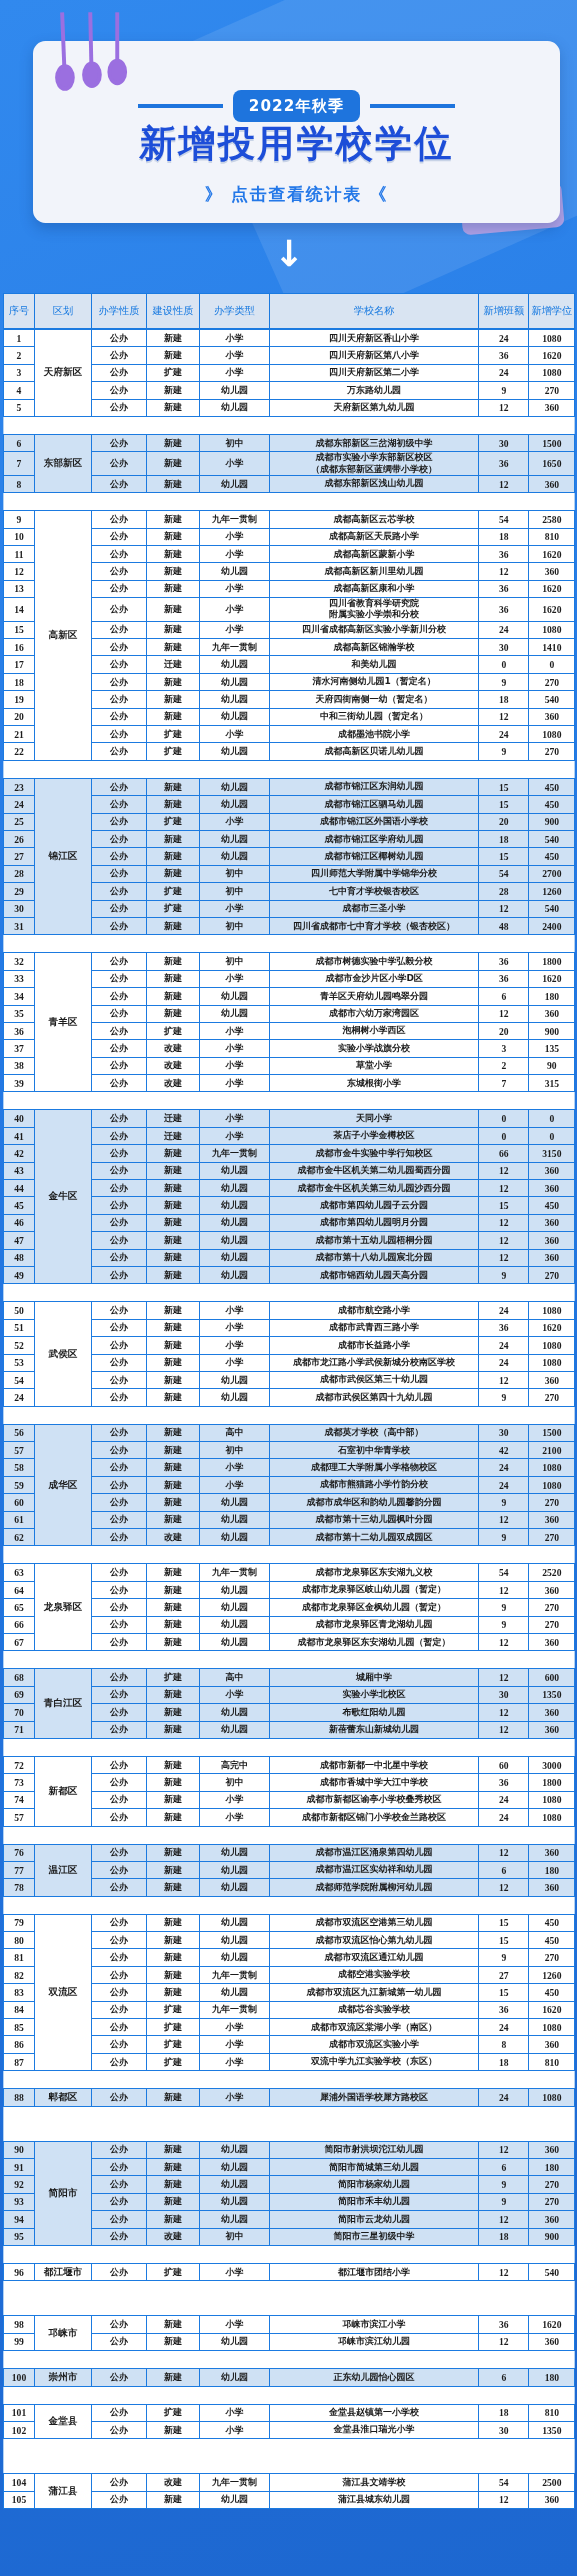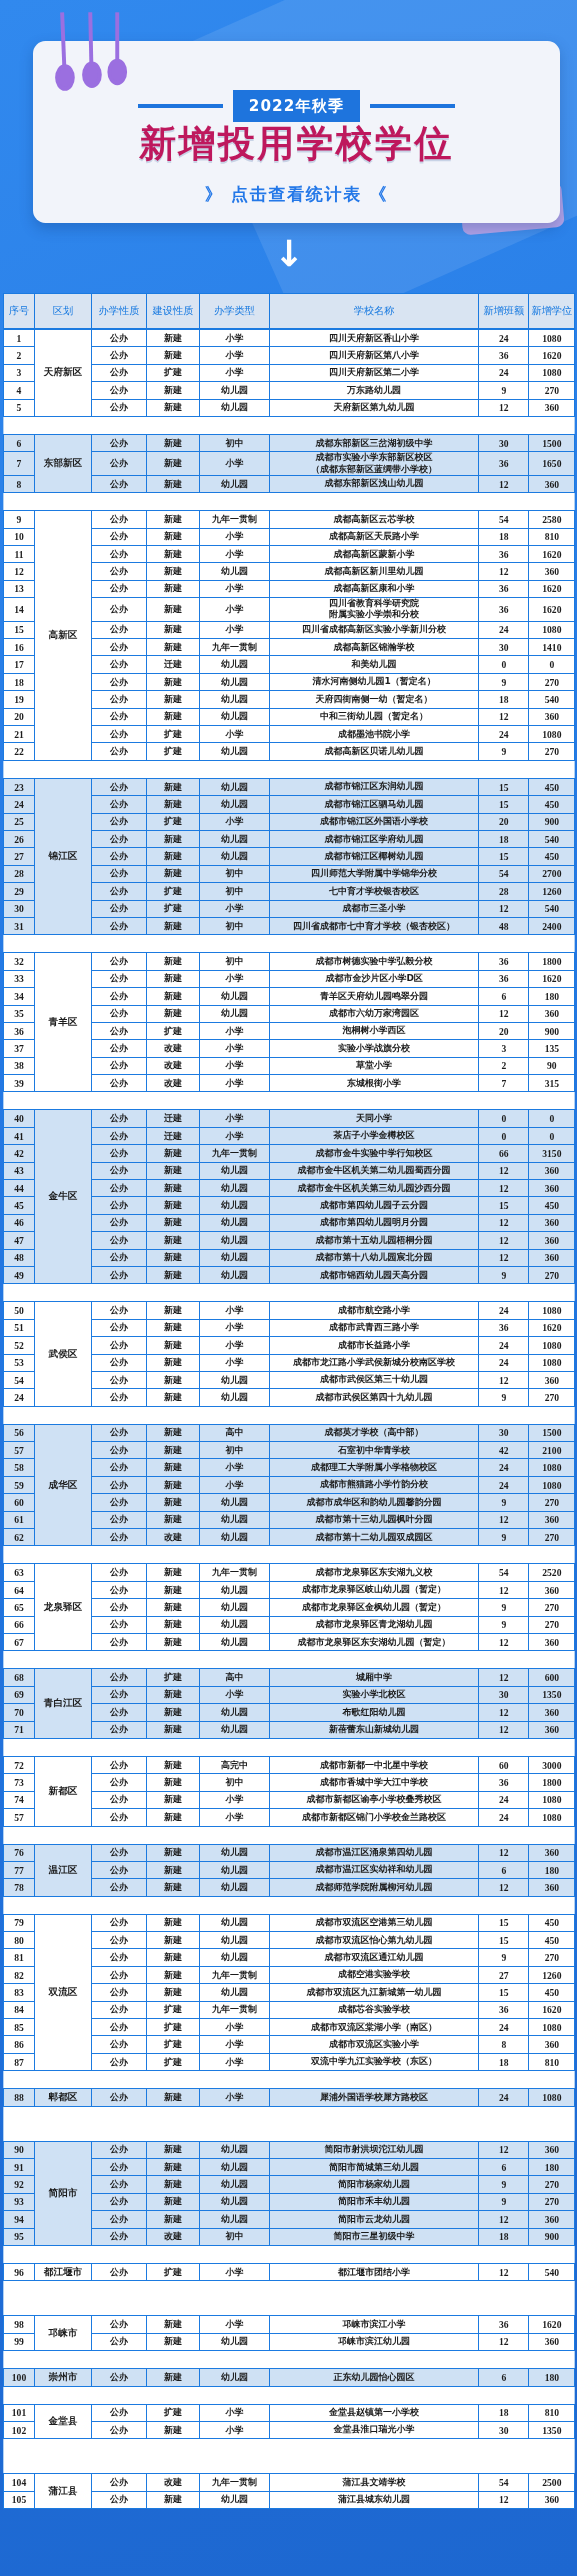--- a/index.html
+++ b/index.html
@@ -44,27 +44,27 @@
   }
   .pins{position:absolute;left:52px;top:12.4px;width:90px;height:85px;}
   .badge-row{
     position:absolute;left:0;right:0;top:49px;
     display:flex;align-items:center;justify-content:center;gap:10.2px;
   }
   .badge-line{width:85px;height:4px;background:#1e74dd;}
   .season-badge{
     background:#1e74dd;color:#ffffff;
     font-size:15.2px;font-weight:bold;
-    padding:5.6px 16px;letter-spacing:1.1px;
+    padding:5.6px 16px;letter-spacing:1.1px;border-radius:8px;
   }
   .big-title{
     position:absolute;left:0;right:0;top:78px;
     text-align:center;
     font-size:37px;font-weight:900;
-    color:#be185d;letter-spacing:2.3px;
+    color:#1d4ed8;letter-spacing:2.3px;
     text-shadow:0 1.7px 0 rgba(12,60,140,0.18);
   }
   .subtitle{
     position:absolute;left:0;right:0;top:142px;
     text-align:center;
     font-size:17px;font-weight:900;color:#2478e8;letter-spacing:1.7px;
   }
   .down-arrow{
     position:absolute;left:0;right:0;top:236px;
     text-align:center;color:#ffffff;

